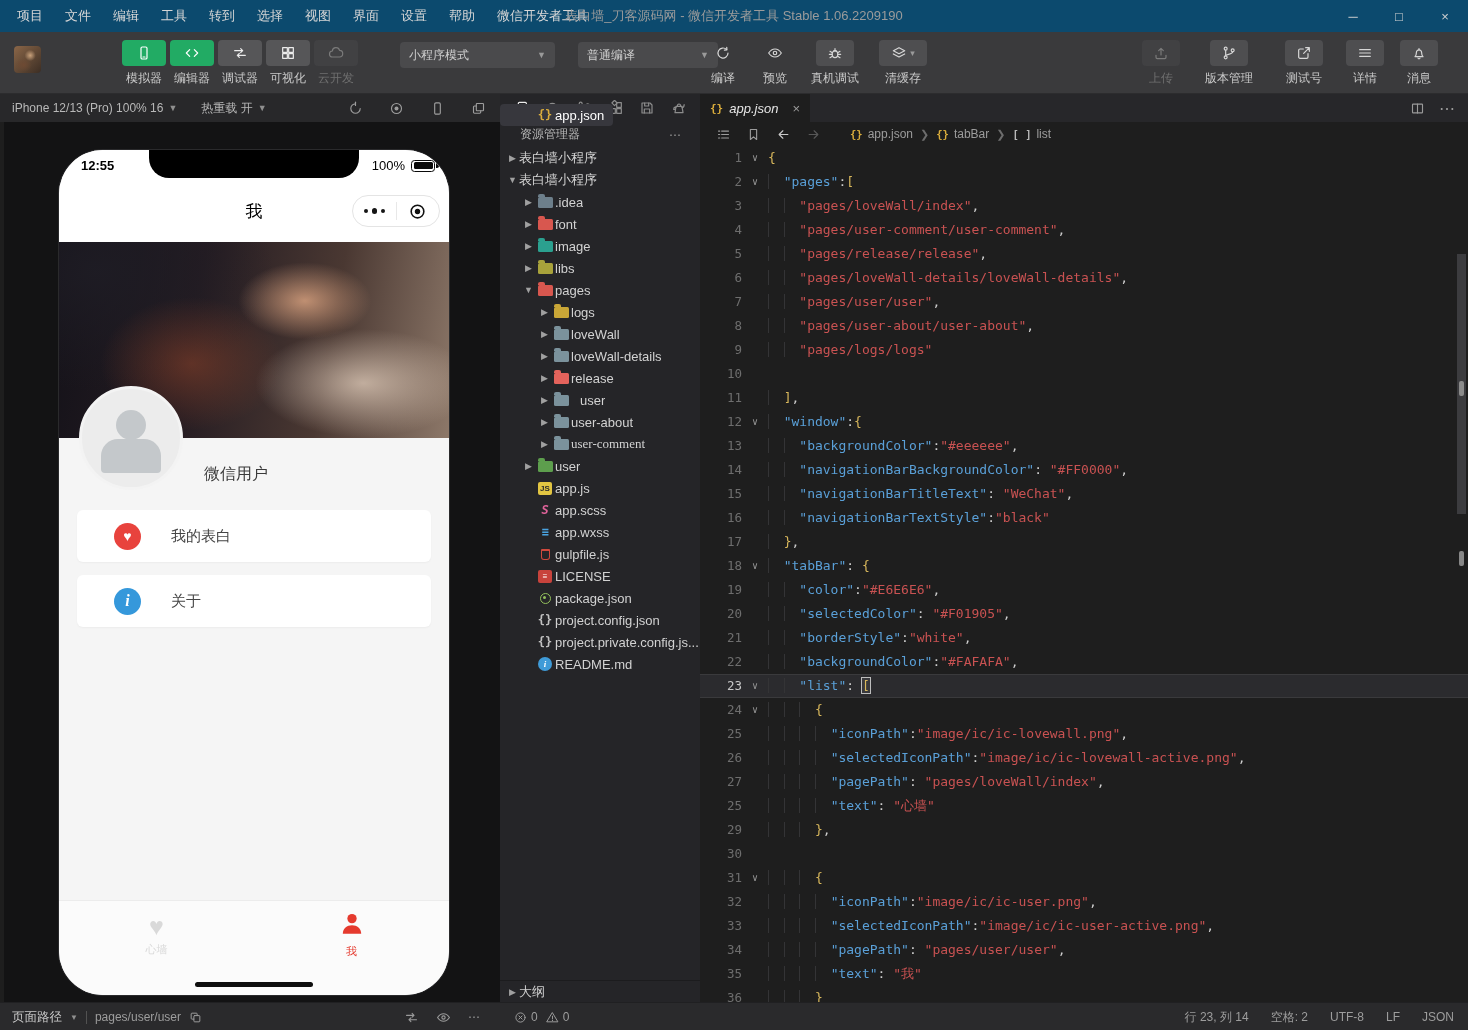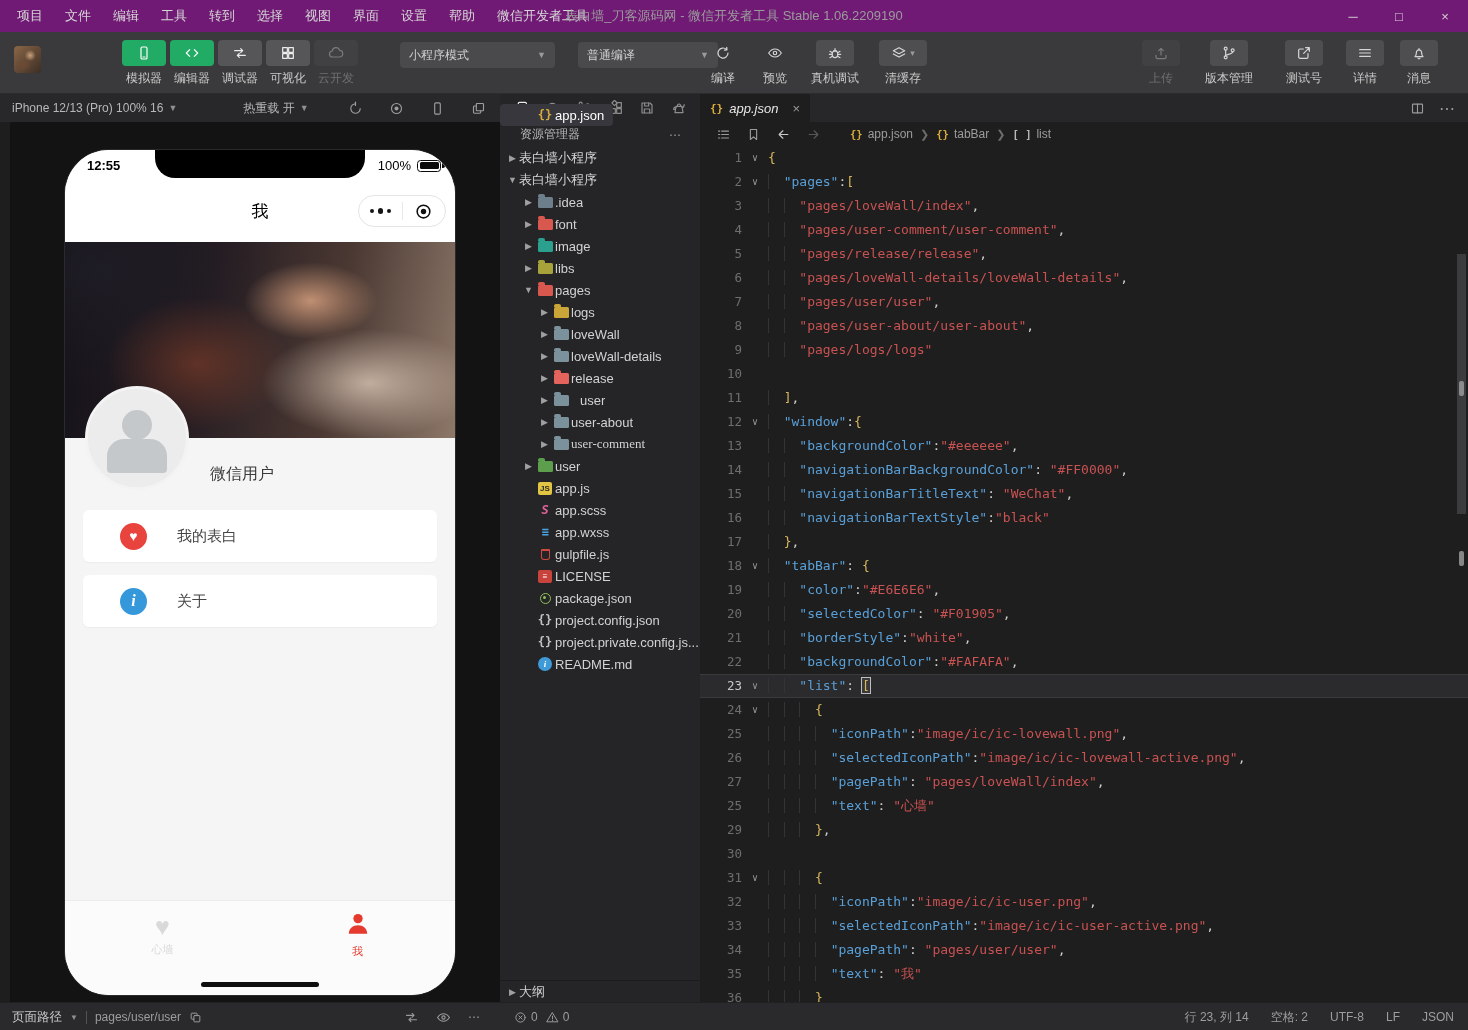--- a/index.html
+++ b/index.html
@@ -2,21 +2,21 @@
 <html><head>
 <meta charset="utf-8">
 <style>
   *{margin:0;padding:0;box-sizing:border-box}
   html,body{width:1468px;height:1030px;overflow:hidden}
   body{position:relative;background:#1e1e1e;font-family:"Liberation Sans",sans-serif;color:#ccc;-webkit-font-smoothing:antialiased}
   .ic{display:inline-flex;align-items:center;justify-content:center}
   .ic svg{width:100%;height:100%}
 
   
-  #titlebar{position:absolute;top:0;left:0;right:0;height:32px;background:#701a75;display:flex;align-items:center;z-index:30}
+  #titlebar{position:absolute;top:0;left:0;right:0;height:32px;background:#0c4a6e;display:flex;align-items:center;z-index:30}
   #menus{display:flex;margin-left:6px}
   #menus .menu{padding:0 11px;font-size:13px;color:#d6d6d6;line-height:32px;cursor:default}
   #wintitle{position:absolute;left:0;right:0;text-align:center;font-size:13px;color:#9b9b9b;pointer-events:none}
   #winctl{position:absolute;right:0;top:0;display:flex;height:32px}
   #winctl span{width:46px;display:flex;align-items:center;justify-content:center;color:#d2d2d2;font-size:13px}
 
   
   #toolbar{position:absolute;top:32px;left:0;right:0;height:62px;background:#3a3a3c;border-bottom:1px solid #2c2c2e;z-index:29}
   #avatar{position:absolute;left:14px;top:14px;width:27px;height:27px;border-radius:4px;background:
     radial-gradient(8px 8px at 60% 35%,#c9a27c,transparent 70%),
@@ -39,24 +39,24 @@
   .abtn .lbl{font-size:12px;color:#c9c9c9;margin-top:4px;white-space:nowrap}
   .abtn.disabled .lbl{color:#6f6f6f}
   .abtn .ic{width:16px;height:16px}
   #actions{left:700px;gap:6px}
   #rightbtns{right:26px;gap:8px}
 
   
   #simbar{position:absolute;top:94px;left:0;width:500px;height:28px;background:#28282a;display:flex;align-items:center;font-size:12px;color:#b8b8b8;z-index:20}
   #simbar .car{font-size:9px;color:#8f8f8f;margin-left:5px}
   #simdev{margin-left:12px;display:flex;align-items:center}
-  #simhot{margin-left:66px;display:flex;align-items:center}
+  #simhot{margin-left:24px;display:flex;align-items:center}
   #simicons{margin-left:auto;margin-right:14px;display:flex;gap:26px;color:#9d9d9d}
   #simicons .ic{width:15px;height:15px}
-  #simarea{position:absolute;top:122px;left:10px;width:500px;height:880px;background:#131314;z-index:10}
+  #simarea{position:absolute;top:122px;left:4px;width:500px;height:880px;background:#131314;z-index:10}
 
   #phone{position:absolute;left:55px;top:28px;width:390px;height:845px;background:#f5f5f5;border-radius:44px;overflow:hidden;box-shadow:0 0 0 1px #2a2a2c}
   .p-status{position:relative;height:30px;background:#fff;z-index:3}
   .p-time{position:absolute;left:22px;top:8px;font-size:13px;color:#000;font-weight:bold}
   .p-batt{position:absolute;right:14px;top:8px;display:flex;align-items:center;gap:6px;font-size:13px;color:#000}
   .batt{position:relative;width:24px;height:12px;border:1.5px solid #0a0a0a;border-radius:3.5px}
   .batt::before{content:"";position:absolute;inset:1.5px;background:#0a0a0a;border-radius:1.5px}
   .batt::after{content:"";position:absolute;right:-4.5px;top:2.5px;width:2.8px;height:5px;background:#0a0a0a;border-radius:0 2px 2px 0}
   #notch{position:absolute;left:50%;top:0;transform:translateX(-50%);width:210px;height:28px;background:#000;border-radius:0 0 20px 20px;z-index:4}
   .p-nav{position:relative;height:62px;background:#fff}

